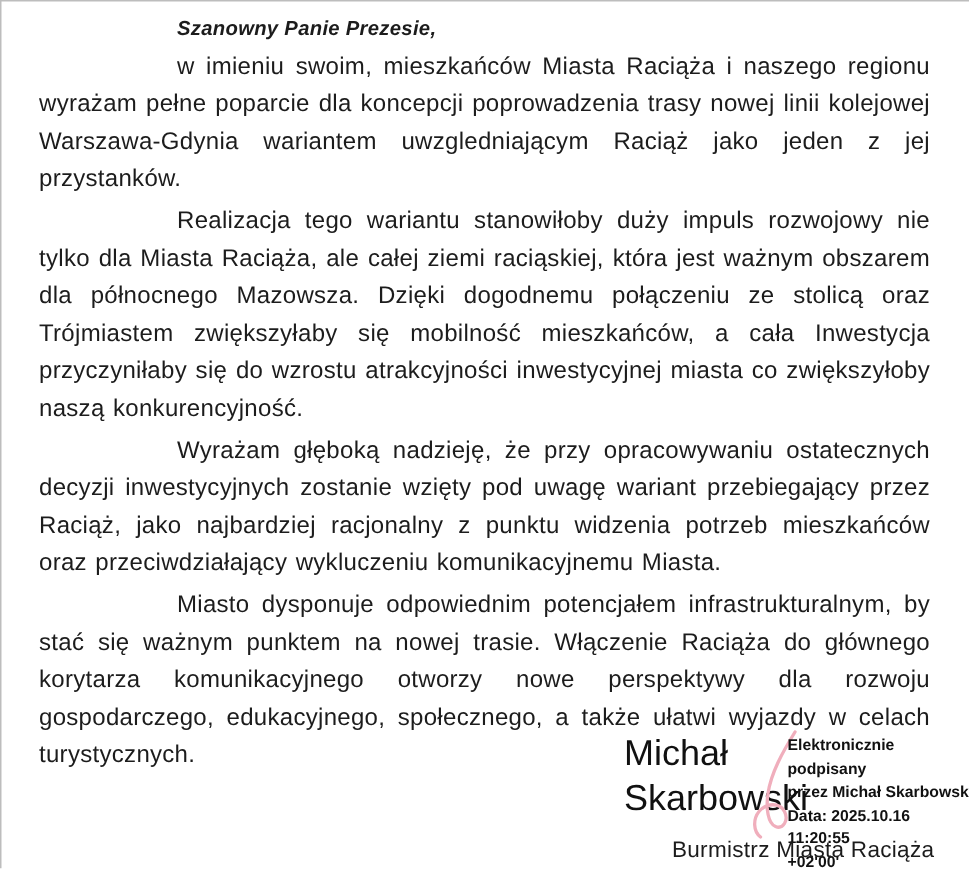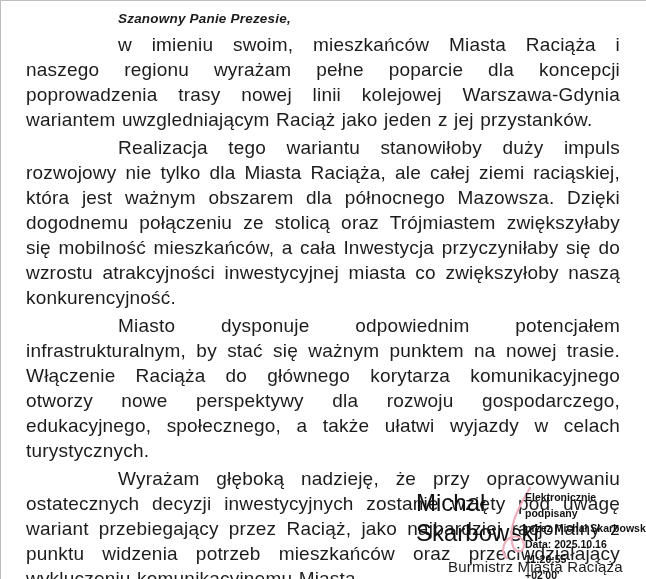--- a/index.html
+++ b/index.html
@@ -24,21 +24,21 @@
   .greeting {
     font-size: 13.5px;
     font-weight: bold;
     font-style: italic;
     line-height: 26px;
     padding-left: 92px;
     letter-spacing: 0.2px;
   }
   p.body-par {
     margin: 0 0 3px 0;
-    font-size: 19px;
+    font-size: 16px;
     line-height: 25px;
     text-align: justify;
     text-indent: 92px;
     letter-spacing: 0.2px;
     word-spacing: 1px;
   }
   .closing {
     position: absolute;
     top: 462px;
     left: 458px;
@@ -83,22 +83,22 @@
   }
 </style>
 </head>
 <body>
 
 <div class="page">
   <div class="content">
     <div class="greeting">Szanowny Panie Prezesie,</div>
     <p class="body-par">w imieniu swoim, mieszkańców Miasta Raciąża i naszego regionu wyrażam pełne poparcie dla koncepcji poprowadzenia trasy nowej linii kolejowej Warszawa-Gdynia wariantem uwzgledniającym Raciąż jako jeden z jej przystanków.</p>
     <p class="body-par">Realizacja tego wariantu stanowiłoby duży impuls rozwojowy nie tylko dla Miasta Raciąża, ale całej ziemi raciąskiej, która jest ważnym obszarem dla północnego Mazowsza. Dzięki dogodnemu połączeniu ze stolicą oraz Trójmiastem zwiększyłaby się mobilność mieszkańców, a cała Inwestycja przyczyniłaby się do wzrostu atrakcyjności inwestycyjnej miasta co zwiększyłoby naszą konkurencyjność.</p>
+    <p class="body-par">Wyrażam głęboką nadzieję, że przy opracowywaniu ostatecznych decyzji inwestycyjnych zostanie wzięty pod uwagę wariant przebiegający przez Raciąż, jako najbardziej racjonalny z punktu widzenia potrzeb mieszkańców oraz przeciwdziałający wykluczeniu komunikacyjnemu Miasta.</p>
     <p class="body-par">Miasto dysponuje odpowiednim potencjałem infrastrukturalnym, by stać się ważnym punktem na nowej trasie. Włączenie Raciąża do głównego korytarza komunikacyjnego otworzy nowe perspektywy dla rozwoju gospodarczego, edukacyjnego, społecznego, a także ułatwi wyjazdy w celach turystycznych.</p>
-    <p class="body-par">Wyrażam głęboką nadzieję, że przy opracowywaniu ostatecznych decyzji inwestycyjnych zostanie wzięty pod uwagę wariant przebiegający przez Raciąż, jako najbardziej racjonalny z punktu widzenia potrzeb mieszkańców oraz przeciwdziałający wykluczeniu komunikacyjnemu Miasta.</p>
   </div>
 
 
   <div class="signer-name">Michał Skarbowski</div>
 
   <svg class="flourish" viewBox="0 0 36 76" xmlns="http://www.w3.org/2000/svg">
     <path d="M30,3 C22,16 14,30 12,44 C10.5,54 12,64 17,66 C22,68 26,62 23,56 C20,50 11,50 6,56 C2,61 2,69 7,73" fill="none" stroke="#f0aebc" stroke-width="2.2" stroke-linecap="round"></path>
   </svg>
 
   <div class="sig-details">

